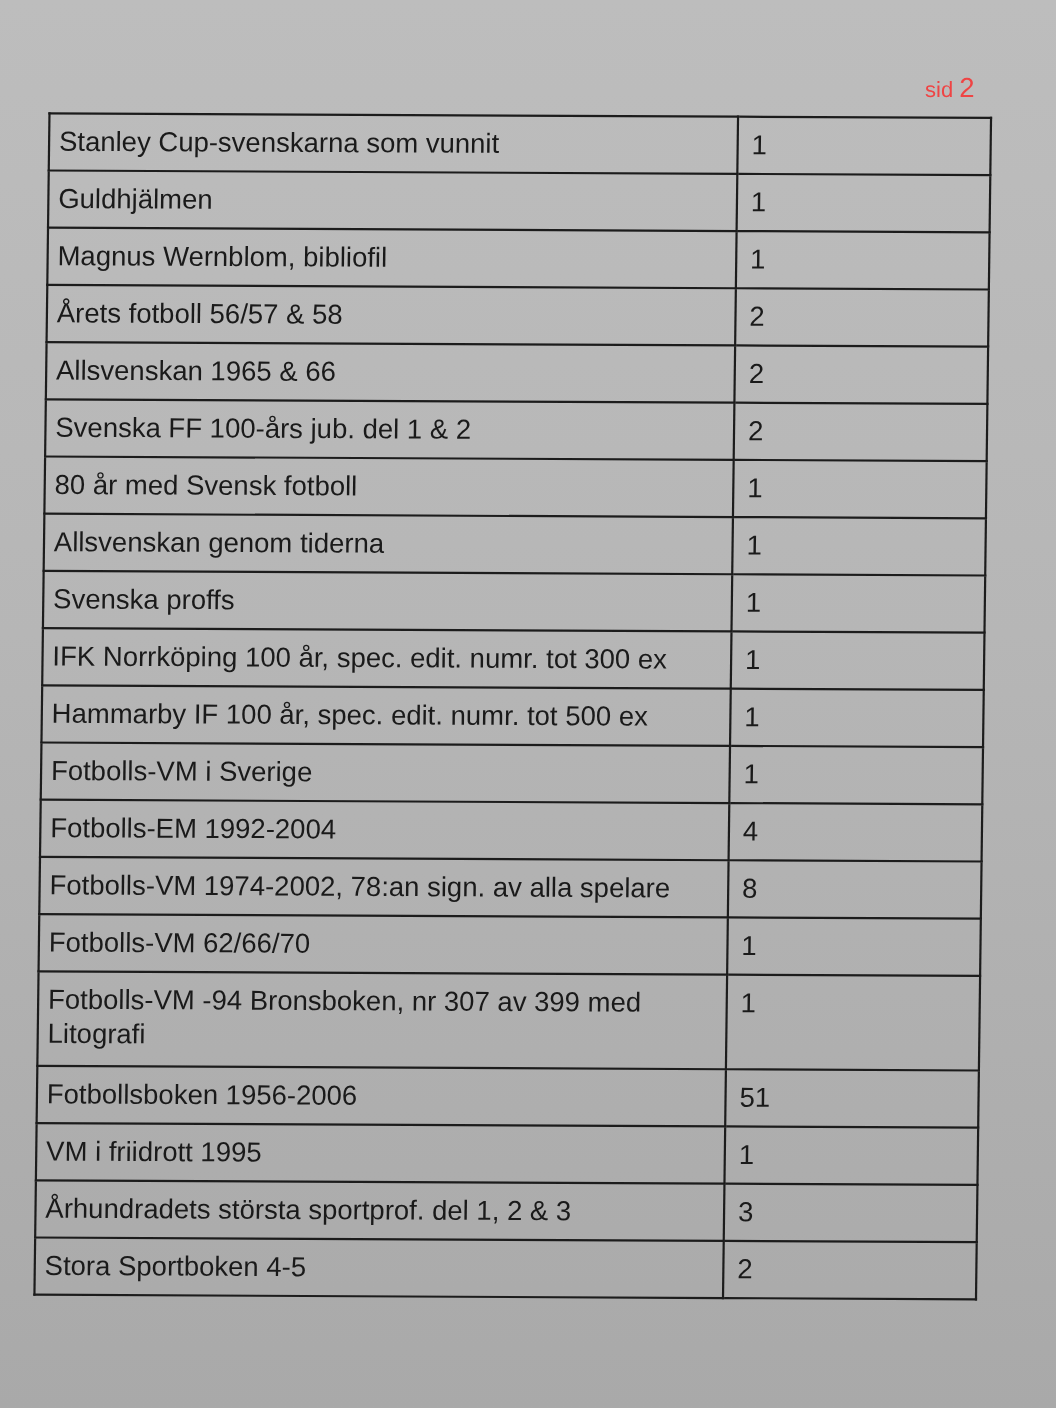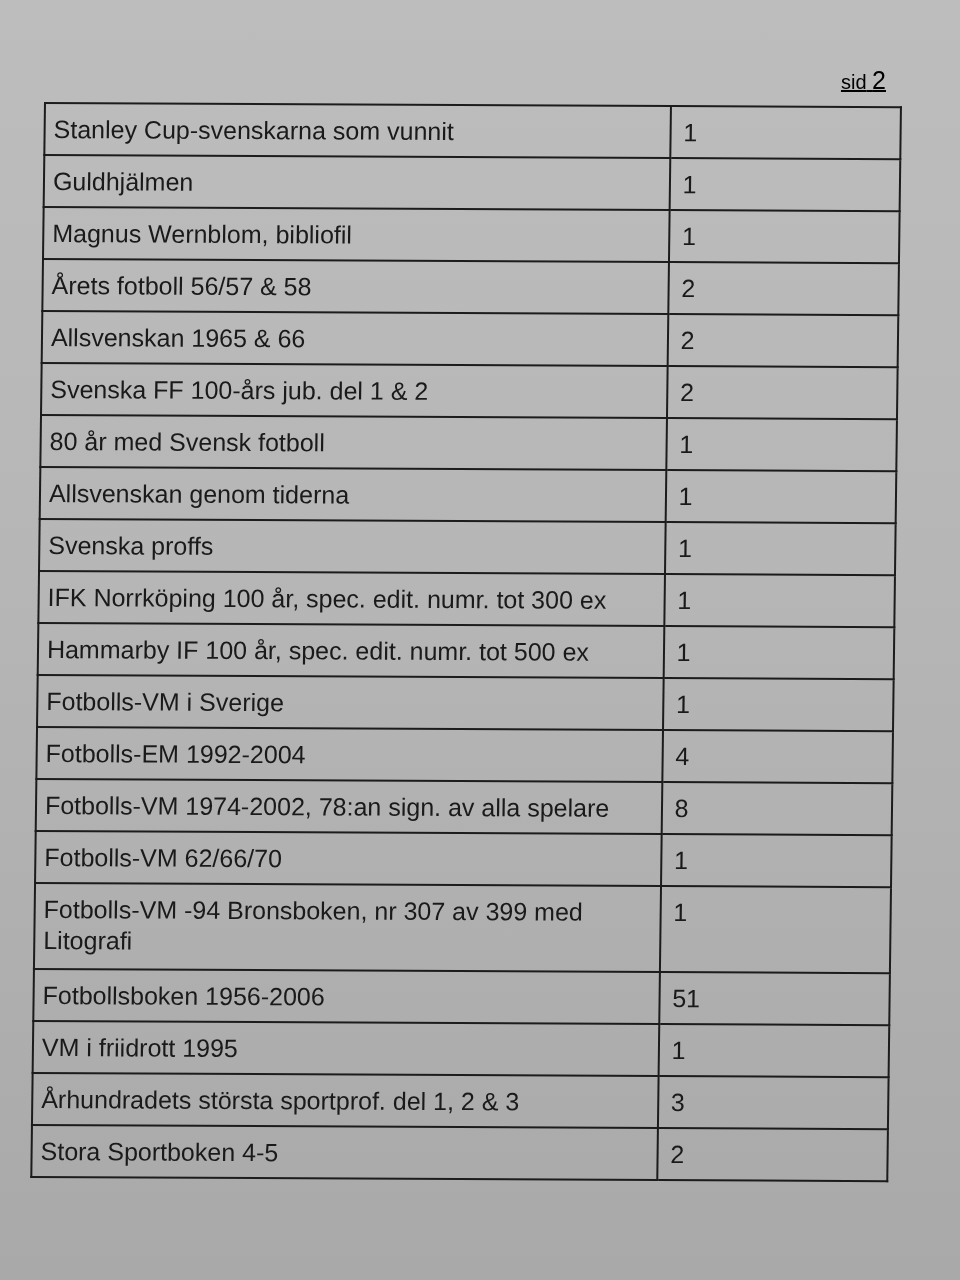--- a/index.html
+++ b/index.html
@@ -13,22 +13,21 @@
       font-family: "Liberation Sans", sans-serif;
       color: #1a1a1a;
       position: relative;
       overflow: hidden;
     }
     .page-number {
       position: absolute;
       top: 66px;
       right: 74px;
       font-size: 20px;
-      color: #000000;
-      text-decoration: underline;
+      color: #ef4444;
     }
     .page-number .num {
       font-size: 25px;
     }
     .doc-table {
       position: absolute;
       top: 102px;
       left: 44px;
       width: 858px;
       border-collapse: collapse;

